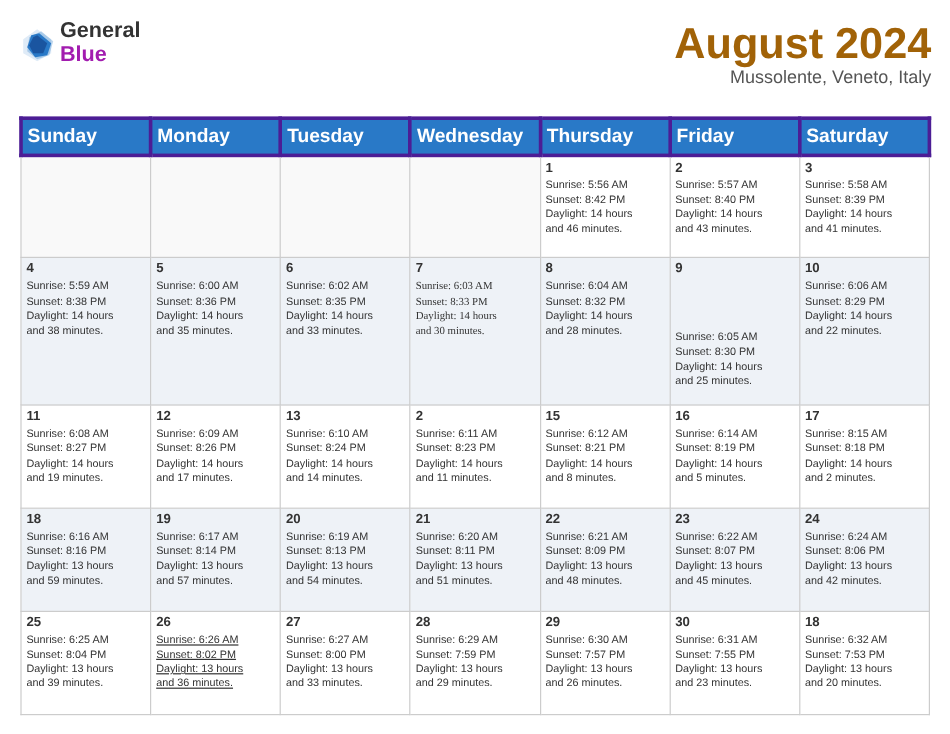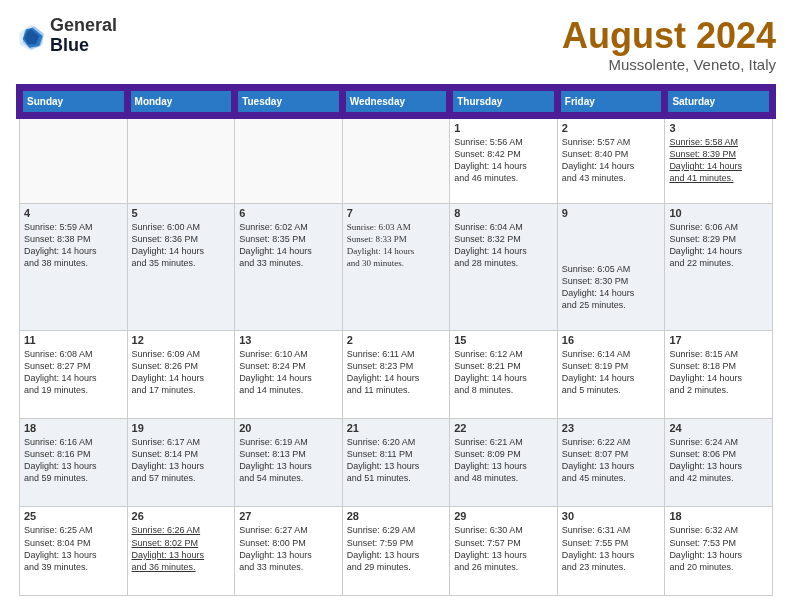--- a/index.html
+++ b/index.html
@@ -14,34 +14,34 @@
       width: 792px;
       height: 612px;
       padding: 16px;
       display: flex;
       flex-direction: column;
     }
     .header {
       display: flex;
       justify-content: space-between;
       align-items: flex-start;
-      margin-bottom: 11px;
+      margin-bottom: 24px;
     }
     .logo {
       display: flex;
       align-items: center;
       gap: 4px;
     }
     .logo-text {
       font-size: 18px;
       font-weight: bold;
       line-height: 1.1;
     }
     .logo-general { color: #333; }
-    .logo-blue { color: #0f172a; }
+    .logo-blue { color: #a21caf; }
     .logo-icon {
       width: 30px;
       height: 30px;
     }
     .title-block {
       text-align: right;
     }
     .month-year {
       font-size: 36px;
       font-weight: bold;
@@ -55,24 +55,24 @@
     .calendar {
       flex: 1;
       border: 1px solid #ccc;
       border-collapse: collapse;
       width: 100%;
       table-layout: fixed;
     }
     .calendar th {
       background-color: #2979c7;
       color: #fff;
-      font-size: 10px;
+      font-size: 16px;
       font-weight: bold;
       padding: 5px 4px;
-      border: 7px solid #4c1d95;
+      border: 3px solid #4c1d95;
       text-align: left;
     }
     .calendar td {
       border: 1px solid #ccc;
       vertical-align: top;
       padding: 3px 4px;
       font-size: 9.5px;
       color: #333;
       background: #fff;
       height: 78px;
@@ -146,21 +146,21 @@
           </td>
           <td>
             <span class="day-num">2</span>
             <div class="day-info" style="white-space: pre-line;">Sunrise: 5:57 AM
 Sunset: 8:40 PM
 Daylight: 14 hours
 and 43 minutes.</div>
           </td>
           <td>
             <span class="day-num">3</span>
-            <div class="day-info" style="white-space: pre-line; text-decoration: underline;">Sunrise: 5:58 AM
+            <div class="day-info" style="white-space: pre-line;">Sunrise: 5:58 AM
 Sunset: 8:39 PM
 Daylight: 14 hours
 and 41 minutes.</div>
           </td>
         </tr>
         <tr class="row-alt">
           <td>
             <span class="day-num">4</span>
             <div class="day-info" style="white-space: pre-line;">Sunrise: 5:59 AM
 Sunset: 8:38 PM

